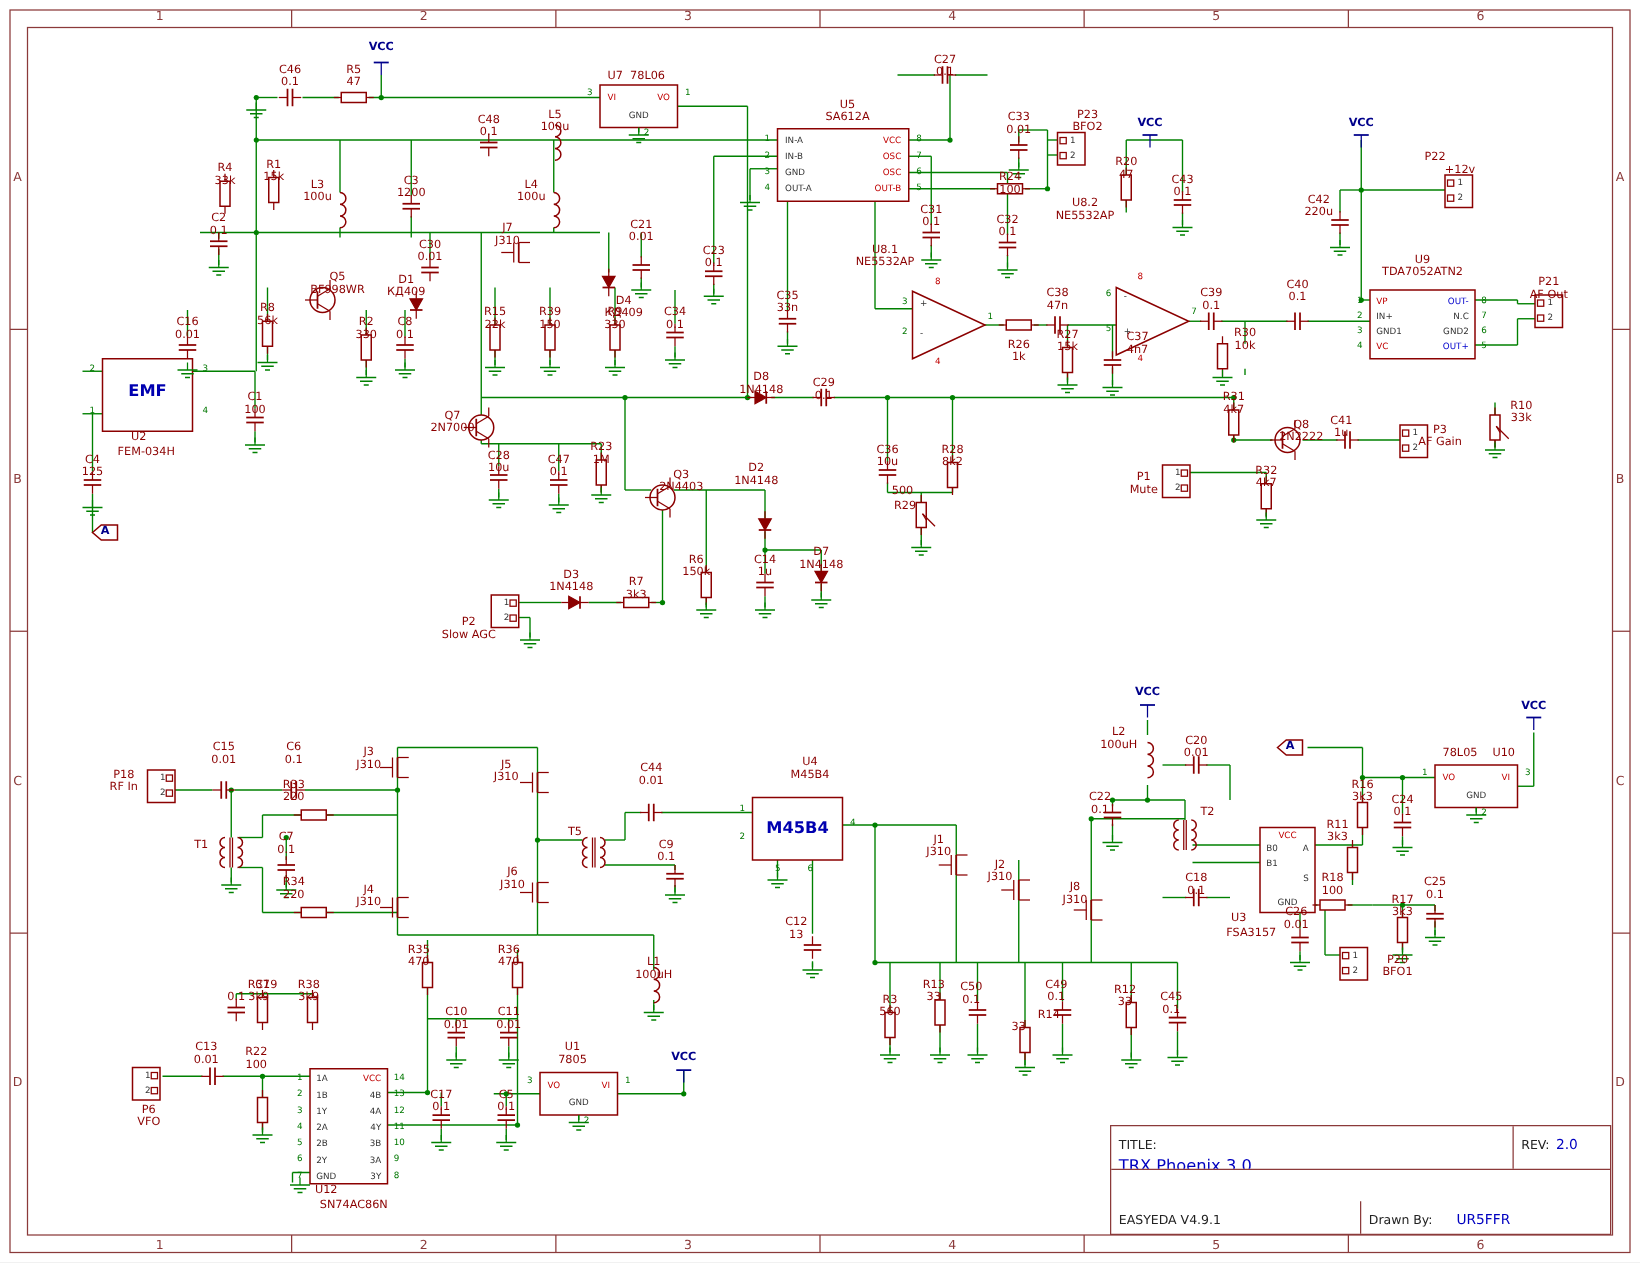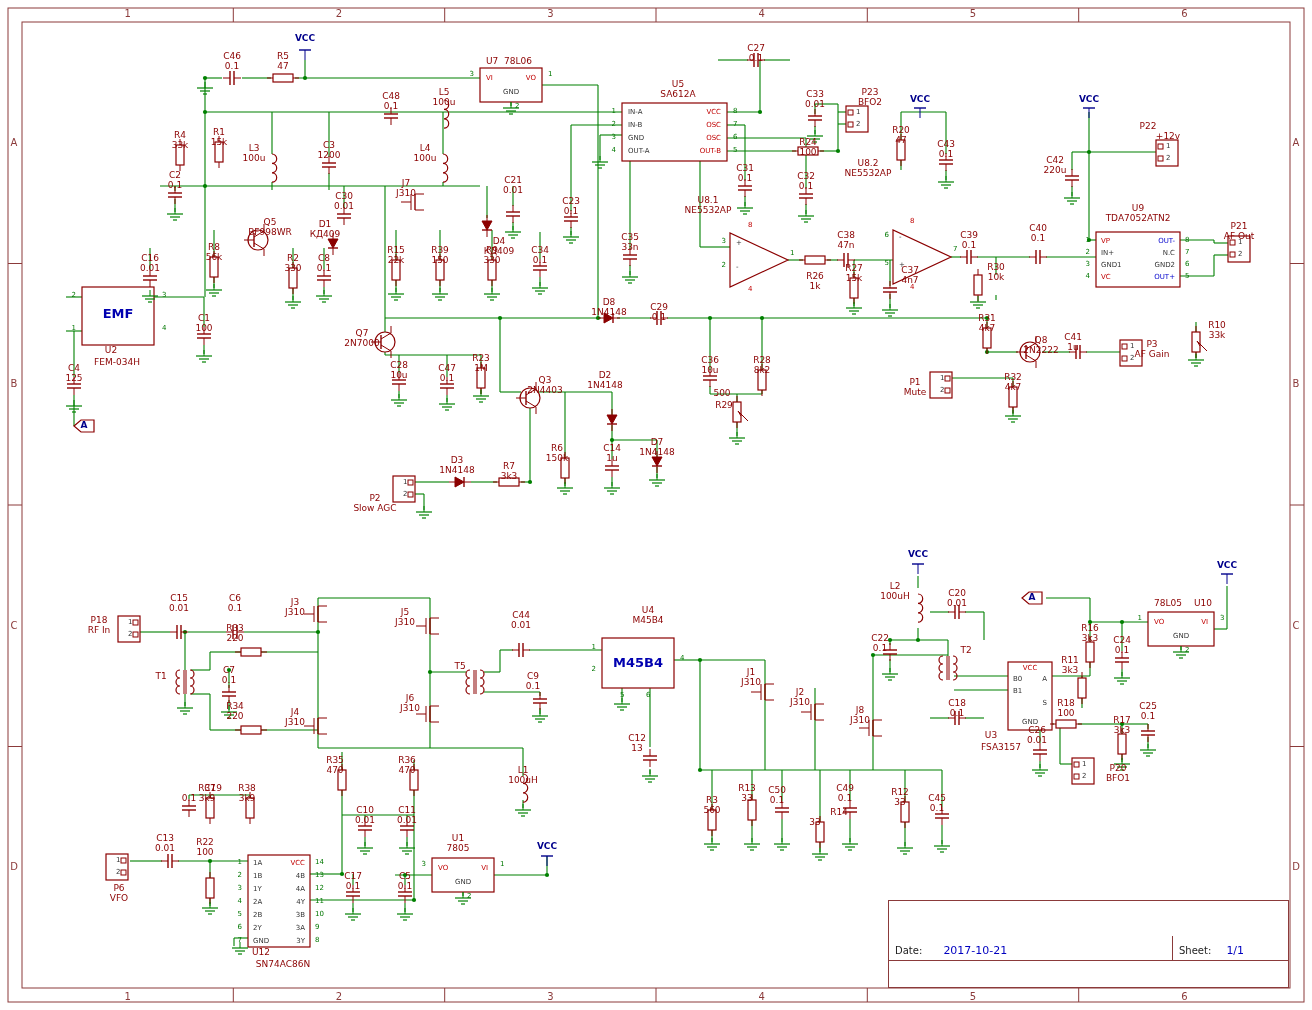--- a/index.html
+++ b/index.html
@@ -1494,24 +1494,33 @@
       <span class="t pin al" style="left: 899px; top: 234px;">-</span>
       <span class="t pin al" style="left: 899px; top: 262px;">+</span>
       <span class="t num ar" style="left: 889px; top: 232px;">6</span>
       <span class="t num ar" style="left: 889px; top: 260px;">5</span>
       <span class="t num al" style="left: 953px; top: 246px;">7</span>
       <span class="t pinr al" style="left: 910px; top: 218px;">8</span>
       <span class="t pinr al" style="left: 910px; top: 284px;">4</span>
     </div>
 
   <div id="titleblock">
-    <div class="tb-row" style="top:35px;height:25px;border-bottom:1px solid #8b3a3a;">
-      <div class="tb-cell" style="left:0;width:283px;">
-        <span class="tb-label">Date:</span>
-        <span class="tb-value" style="margin-left:16px;">2017-10-21</span>
+    <div class="tb-row" style="top:0;height:35px;border-bottom:1px solid #8b3a3a;">
+      <div class="tb-cell" style="left:0;width:321px;">
+        <span class="tb-label">TITLE:</span>
+        <span class="tb-title">TRX Phoenix 3.0</span>
       </div>
-      <div class="tb-cell" style="left:283px;width:116px;border-left:1px solid #8b3a3a;">
-        <span class="tb-label">Sheet:</span>
-        <span class="tb-value" style="margin-left:10px;">1/1</span>
+      <div class="tb-cell" style="left:321px;width:78px;border-left:1px solid #8b3a3a;">
+        <span class="tb-label">REV:</span>
+        <span class="tb-value">2.0</span>
+      </div>
+    </div>
+    <div class="tb-row" style="top:60px;height:26px;">
+      <div class="tb-cell" style="left:0;width:199px;">
+        <span class="tb-label">EASYEDA V4.9.1</span>
+      </div>
+      <div class="tb-cell" style="left:199px;width:200px;border-left:1px solid #8b3a3a;">
+        <span class="tb-label">Drawn By:</span>
+        <span class="tb-value" style="margin-left:14px;">UR5FFR</span>
       </div>
     </div>
   </div>
 </div>
 
 </body></html>

